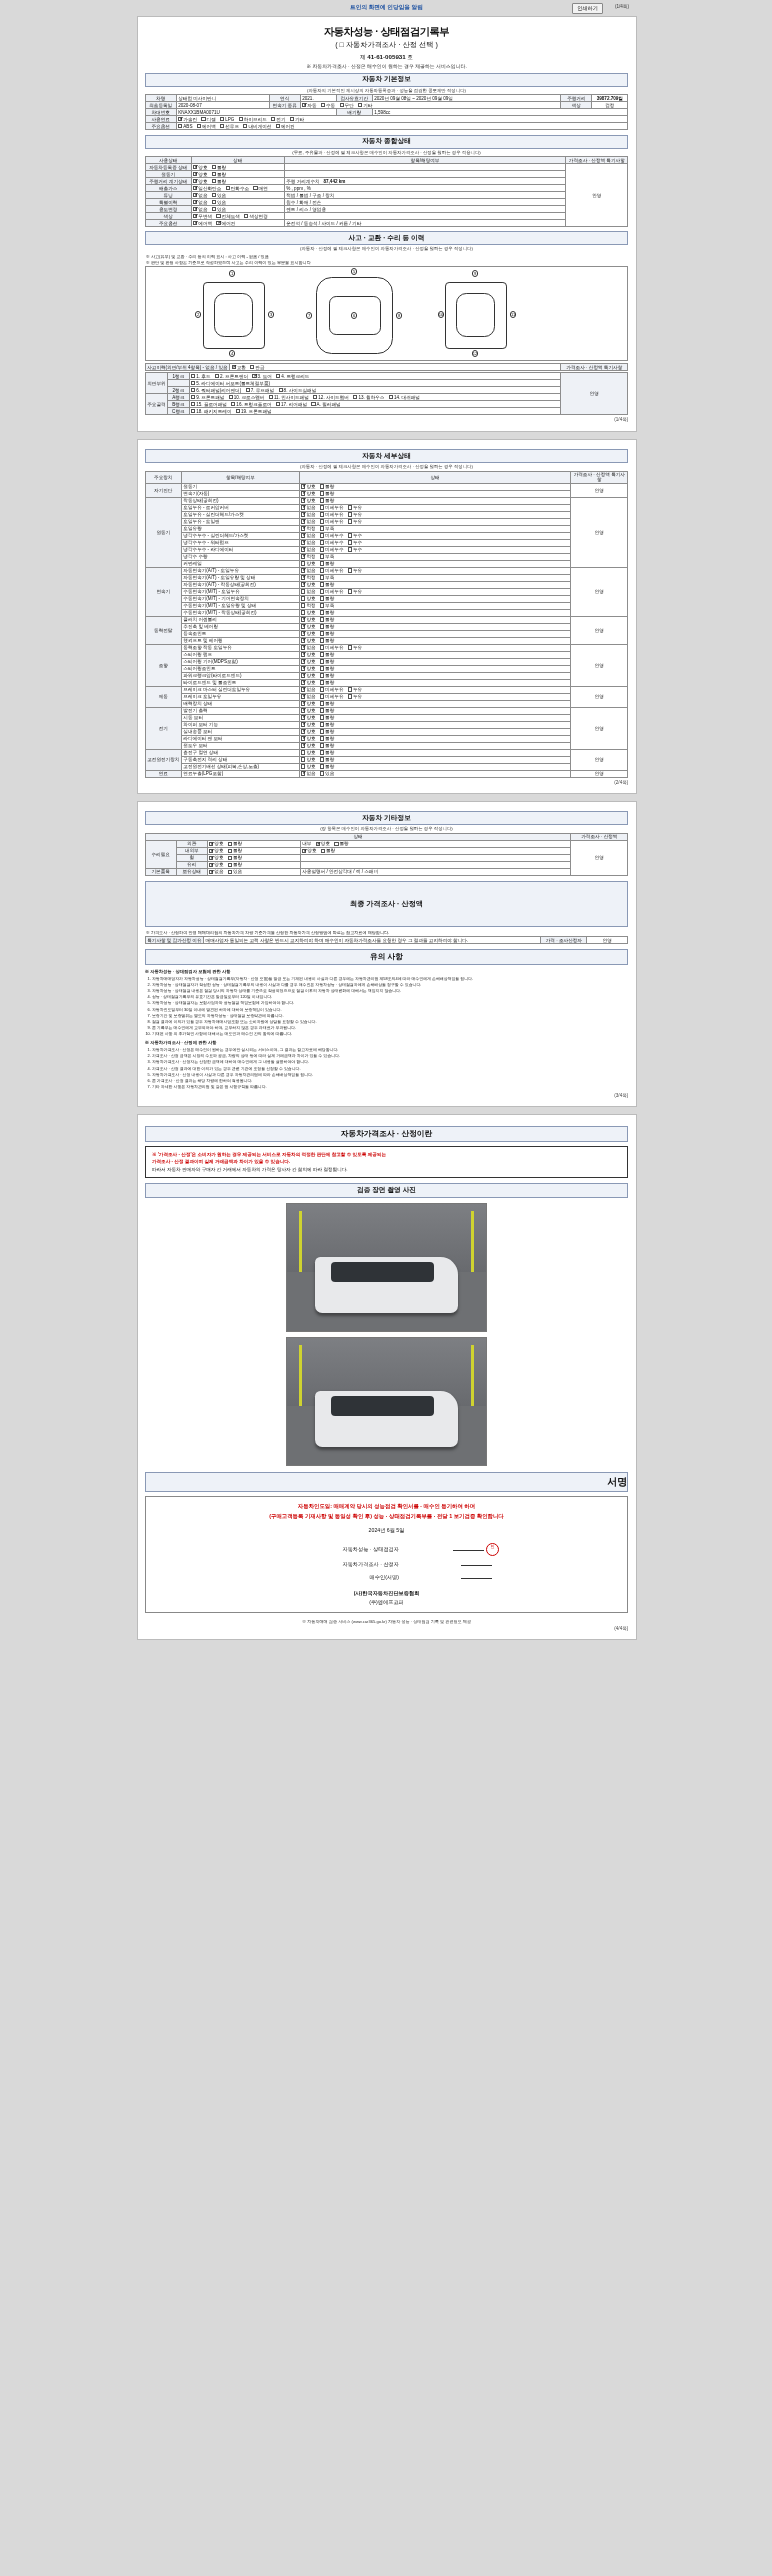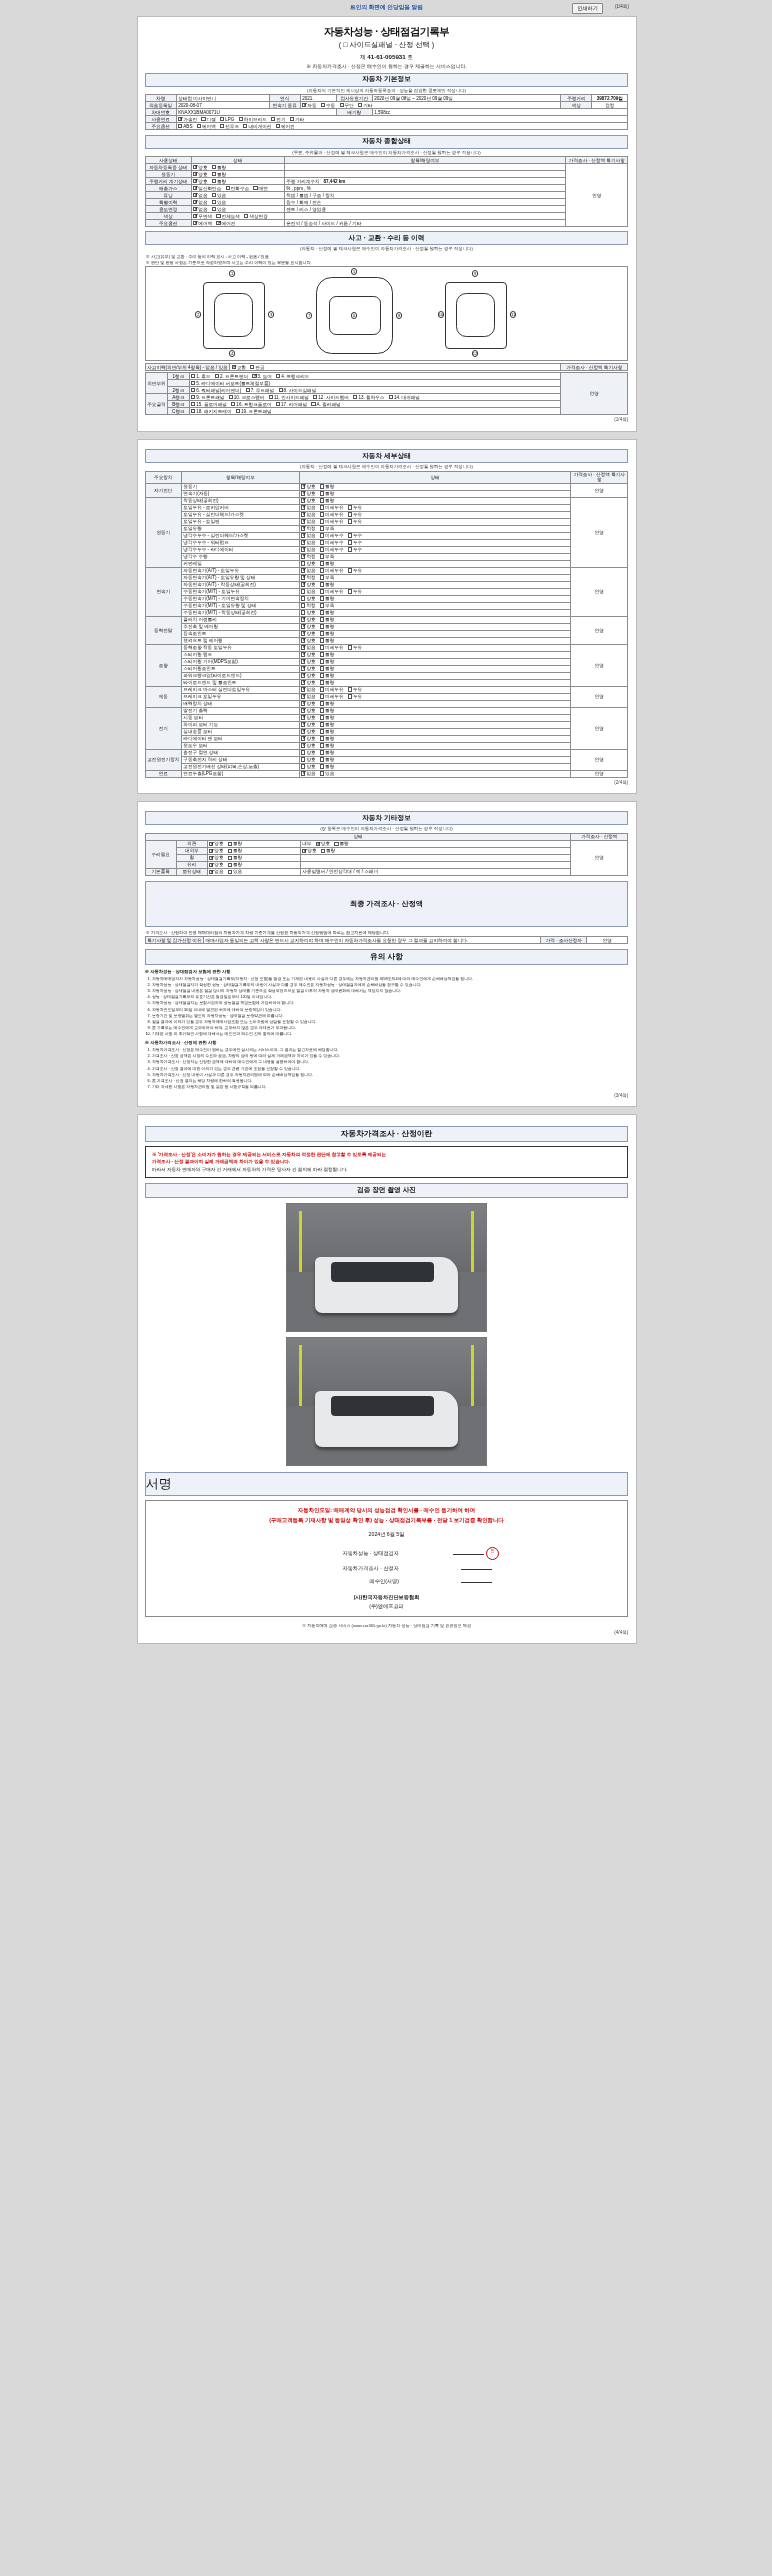--- a/index.html
+++ b/index.html
@@ -71,21 +71,21 @@
   .photo-title { text-align:center; font-size:6.7px; font-weight:bold; border:0.5px solid #8a99b5;
                  background:#eef2f8; padding:2.1px 0; margin:5.2px 0 4.1px 0;}
   .photo { width:201px; height:129px; margin:0 auto 5.2px auto; border:0.5px solid #777;
            background:linear-gradient(#7d7f83,#56585c); position:relative; overflow:hidden;}
   .photo .floor { position:absolute; left:0; right:0; bottom:0; height:46%; background:#6e7073;}
   .photo .car { position:absolute; left:14%; bottom:14%; width:72%; height:44%;
                 background:#e8e9eb; border-radius:5.2px 17.5px 7.2px 7.2px; box-shadow:0 2.1px 3.1px rgba(0,0,0,.4);}
   .photo .win { position:absolute; left:22%; bottom:38%; width:52%; height:16%; background:#2f3337; border-radius:4.1px;}
   .photo .lift { position:absolute; left:6%; top:6%; width:3.1px; bottom:6%; background:#cfd330;}
   .photo .lift2 { position:absolute; right:6%; top:6%; width:3.1px; bottom:6%; background:#cfd330;}
-  .sign-title { text-align:left; font-size:13px; font-weight:normal; border:0.5px solid #8a99b5;
+  .sign-title { text-align:right; font-size:10px; font-weight:bold; border:0.5px solid #8a99b5;
                 background:#eef2f8; padding:2.1px 0; margin:6.2px 0 4.1px 0;}
   .sign-box { border:0.5px solid #888; padding:5.2px; text-align:center; font-size:5.2px; line-height:1.7;}
   .sign-red { color:#c00; font-weight:bold; font-size:5.4px;}
   .sign-date { text-align:center; font-size:5.2px; margin:5.2px 0;}
   .sign-rows { width:70%; margin:3.1px auto 0 auto; font-size:5.2px;}
   .sign-rows td { padding:1px 2.1px; }
   .stamp { display:inline-block; width:13.4px; height:13.4px; border:1px solid #c00; border-radius:50%;
            color:#c00; font-size:4.1px; line-height:5.7px; text-align:center; vertical-align:middle;}
   .foot-link { text-align:center; font-size:4.1px; color:#333; margin-top:6.2px;}
   .warn-box { border:1px solid #333; padding:4.1px 6.2px; font-size:4.6px; line-height:1.6; margin:4.1px 0;}
@@ -98,21 +98,21 @@
 <body>
 
 <div class="topbar">
   <span class="tt">트인의 화면에 인당입을 알림</span>
   <button class="pbtn">인쇄하기</button>
   <span class="pg">(1/4쪽)</span>
 </div>
 
 <div class="page">
   <h1 class="doc-title">자동차성능 · 상태점검기록부</h1>
-  <h2 class="doc-sub">( □ 사이드실패널 · 산정 선택 )</h2>
+  <h2 class="doc-sub">( □ 자동차가격조사 · 산정 선택 )</h2>
   <div class="docno">
     <span>제</span>
     <b>41-61-005931</b>
     <span>호</span>
   </div>
   <div class="docnote">※ 자동차가격조사 · 산정은 매수인이 원하는 경우 제공하는 서비스입니다.</div>
 
   <div class="sect-title">자동차 기본정보</div>
   <div class="sect-note">(자동차의 기본적인 제시상의 자동차등록증과 · 성능을 점검한 공포제반 작성니다)</div>
   <table class="grid">

